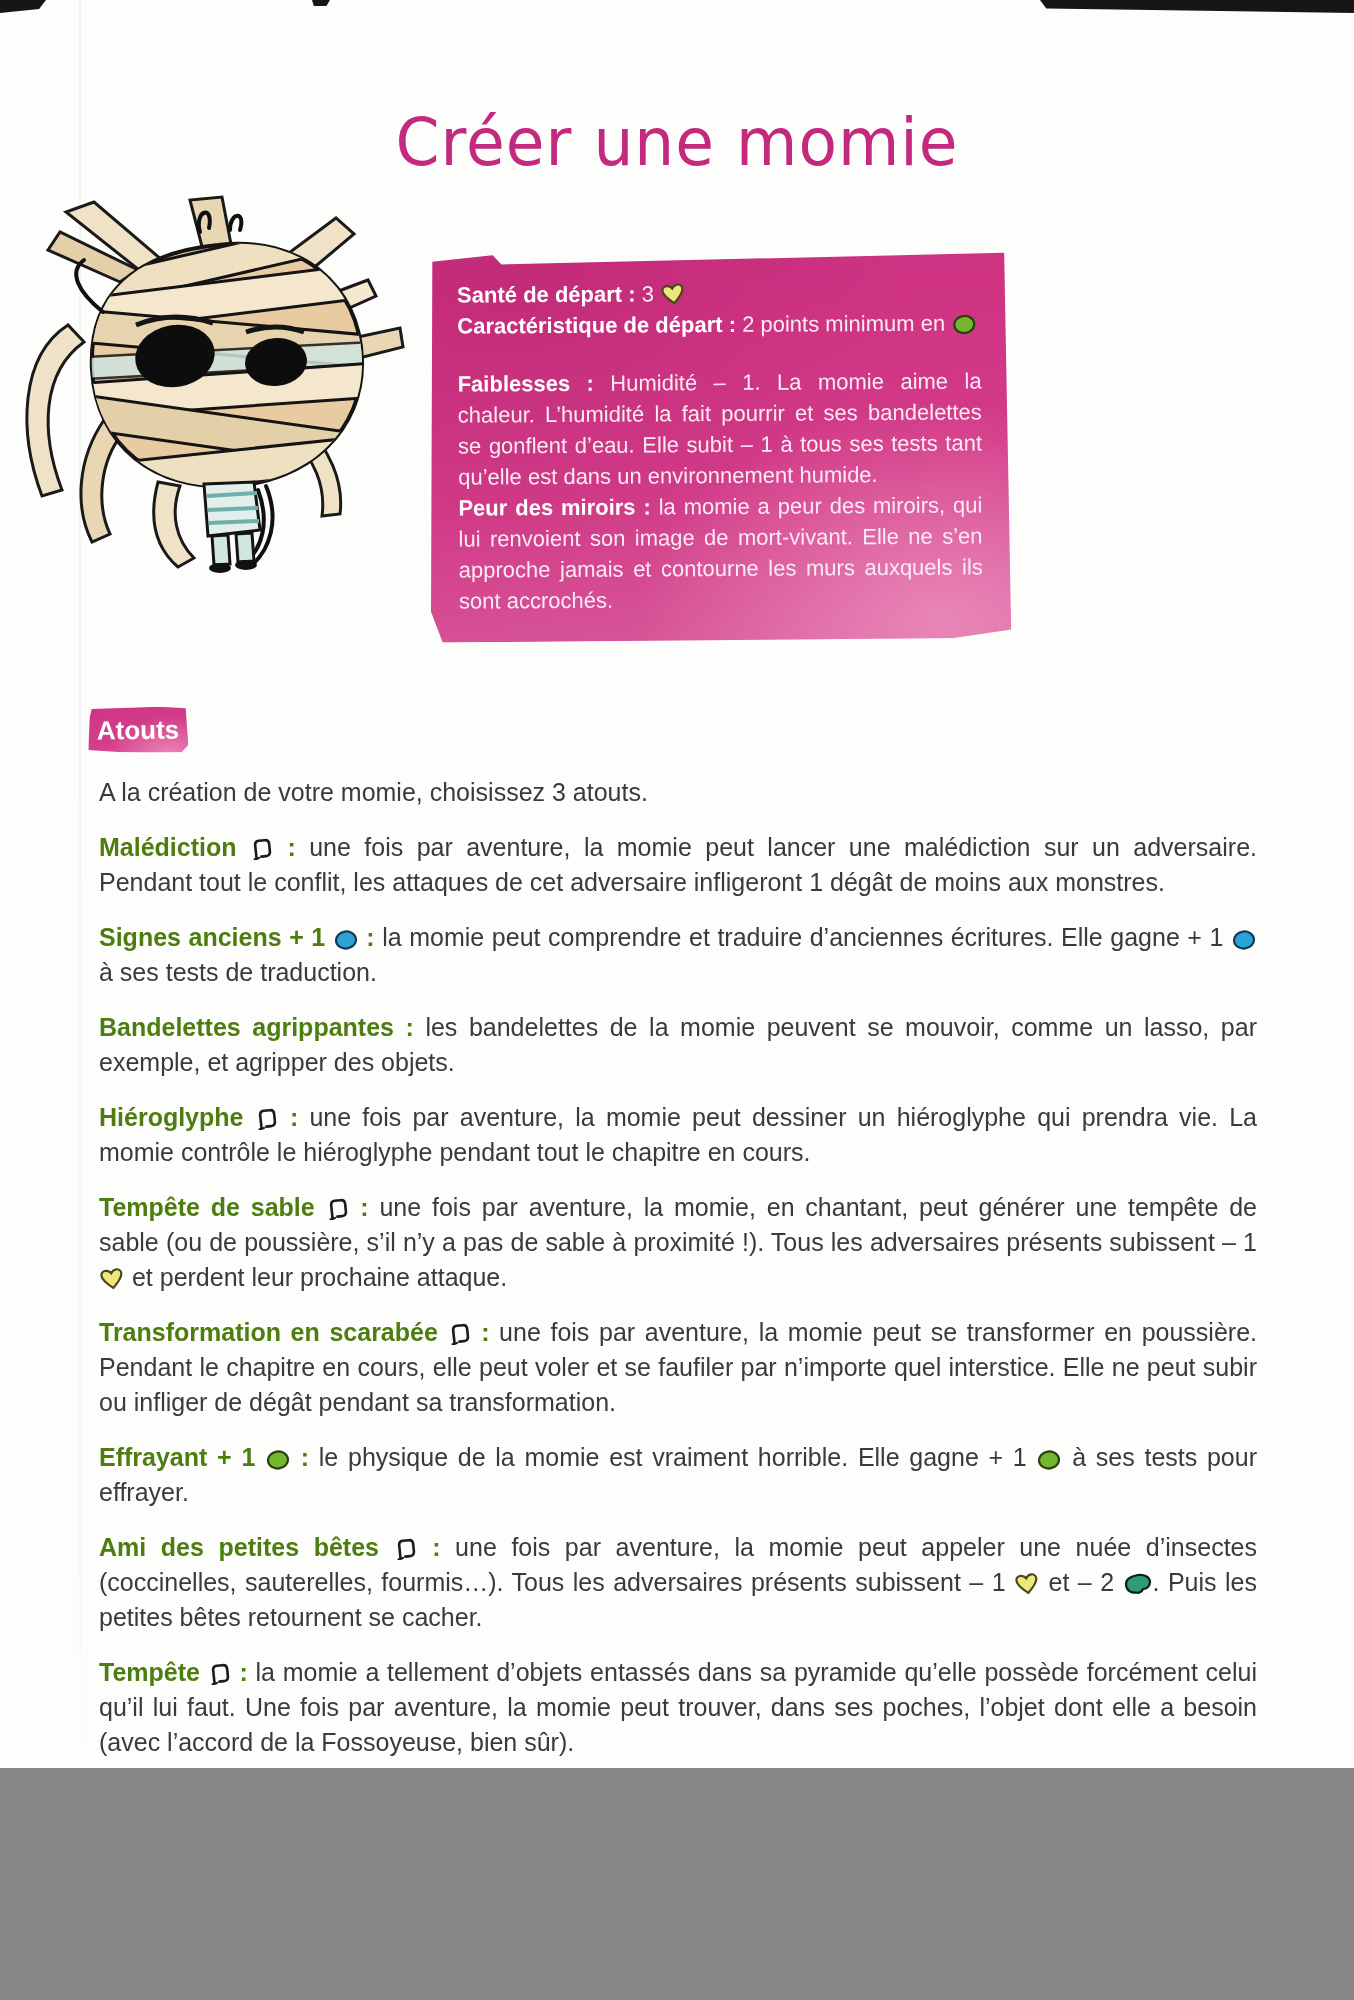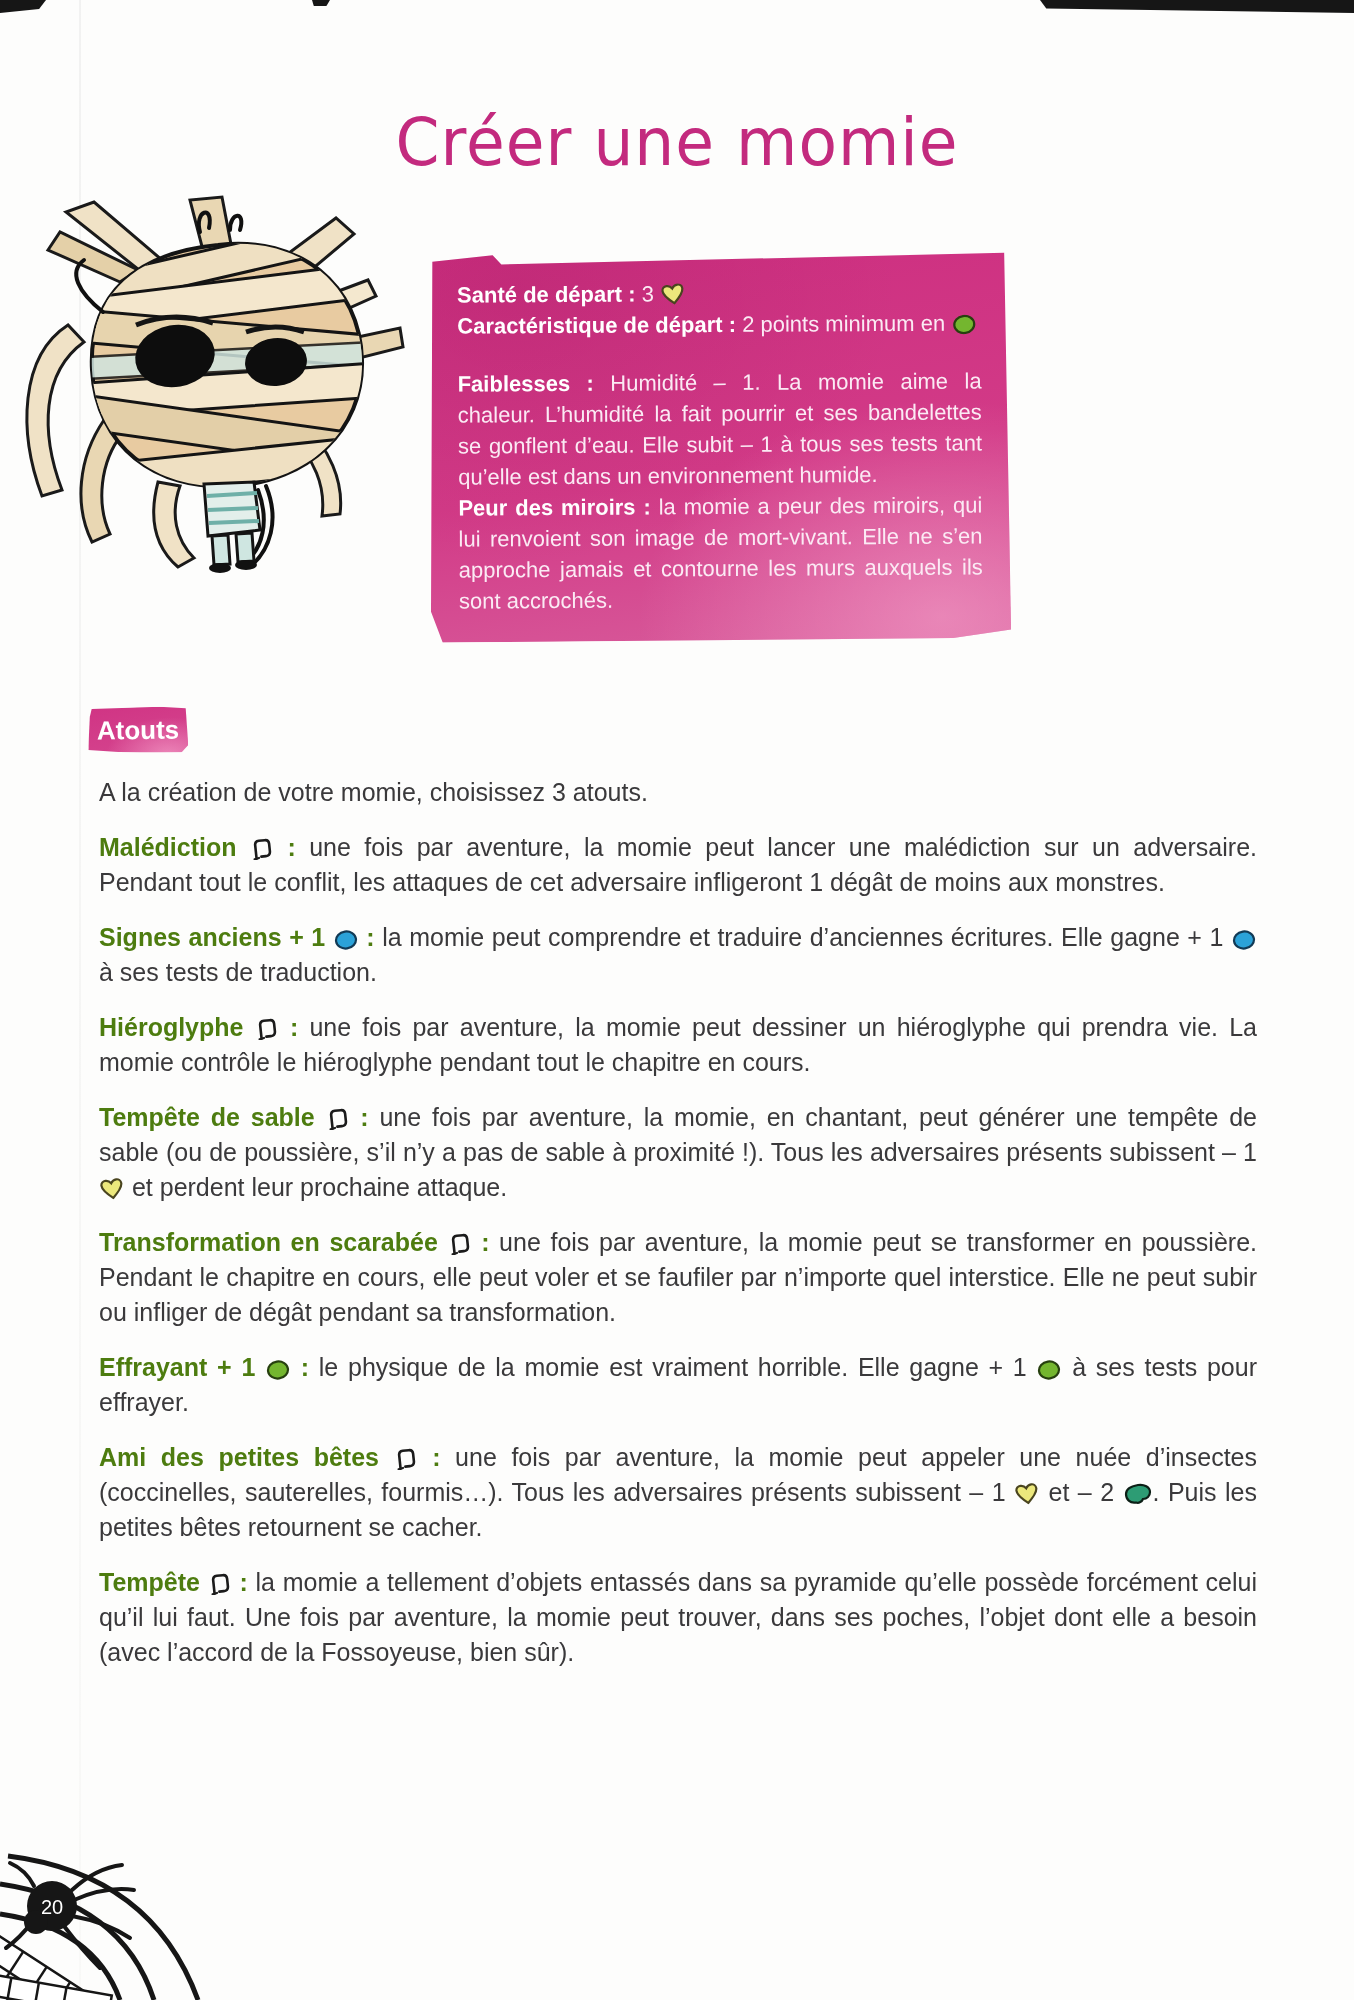--- a/index.html
+++ b/index.html
@@ -1,17 +1,17 @@
 <!DOCTYPE html>
 <html><head>
 <meta charset="utf-8">
 <style>
   html,body{margin:0;padding:0;background:#888;}
   .page{
-    position:relative; width:1354px; height:2000px; margin:0 auto;
+    position:relative; width:1354px; height:1768px; margin:0 auto;
     background:#fdfdfc; overflow:hidden;
     font-family:"Liberation Sans", sans-serif;
   }
   
   .mark{position:absolute;background:#161616;}
   .mark-tl{left:0;top:0;width:46px;height:13px;clip-path:polygon(0 0,100% 0,85% 70%,0 100%);}
   .mark-mid{left:312px;top:0;width:18px;height:6px;clip-path:polygon(0 0,100% 0,80% 100%,10% 100%);}
   .mark-tr{left:1040px;top:0;width:314px;height:13px;clip-path:polygon(0 0,100% 0,100% 100%,2% 65%);}
   .edge-line{position:absolute;left:79px;top:0;width:2px;height:100%;
     background:linear-gradient(#e4e4e4,#f4f4f2);opacity:.45;}
@@ -158,20 +158,21 @@
               <g transform="rotate(-6 11 12)">
                 <path d="M4.5 22 L4.5 8.5 Q4.5 4.5 8.5 4.5 L14.5 4.5 Q18.5 4.5 18.5 8.5 L18.5 16 Q18.5 20.5 14 20.5 L9.5 20.5" fill="none" stroke="#1b1b1b" stroke-width="2.6" stroke-linecap="round"></path>
                 <path d="M2.5 22.5 L7 21.6" stroke="#1b1b1b" stroke-width="2.2" stroke-linecap="round"></path>
               </g>
             </svg></span><strong> :</strong><span> une fois par aventure, la momie peut lancer une malédiction sur un adversaire. Pendant tout le conflit, les attaques de cet adversaire infligeront 1 dégât de moins aux monstres.</span></p>
         <p class="atout"><strong>Signes anciens + 1 </strong><span class="ic-wrap"><svg width="24" height="20" viewBox="0 0 24 20">
               <ellipse cx="12" cy="10" rx="10" ry="8.5" fill="#2ba2d8" stroke="#123a55" stroke-width="2.2" transform="rotate(-8 12 10)"></ellipse>
             </svg></span><strong> :</strong><span> la momie peut comprendre et traduire d’anciennes écritures. Elle gagne + 1 </span><span class="ic-wrap"><svg width="24" height="20" viewBox="0 0 24 20">
               <ellipse cx="12" cy="10" rx="10" ry="8.5" fill="#2ba2d8" stroke="#123a55" stroke-width="2.2" transform="rotate(-8 12 10)"></ellipse>
             </svg></span><span> à ses tests de traduction.</span></p>
+        <p class="atout"><strong>Bandelettes agrippantes :</strong><span> les bandelettes de la momie peuvent se mouvoir, comme un lasso, par exemple, et agripper des objets.</span></p>
         <p class="atout"><strong>Hiéroglyphe </strong><span class="ic-wrap"><svg width="22" height="24" viewBox="0 0 22 24">
               <g transform="rotate(-6 11 12)">
                 <path d="M4.5 22 L4.5 8.5 Q4.5 4.5 8.5 4.5 L14.5 4.5 Q18.5 4.5 18.5 8.5 L18.5 16 Q18.5 20.5 14 20.5 L9.5 20.5" fill="none" stroke="#1b1b1b" stroke-width="2.6" stroke-linecap="round"></path>
                 <path d="M2.5 22.5 L7 21.6" stroke="#1b1b1b" stroke-width="2.2" stroke-linecap="round"></path>
               </g>
             </svg></span><strong> :</strong><span> une fois par aventure, la momie peut dessiner un hiéroglyphe qui prendra vie. La momie contrôle le hiéroglyphe pendant tout le chapitre en cours.</span></p>
         <p class="atout"><strong>Tempête de sable </strong><span class="ic-wrap"><svg width="22" height="24" viewBox="0 0 22 24">
               <g transform="rotate(-6 11 12)">
                 <path d="M4.5 22 L4.5 8.5 Q4.5 4.5 8.5 4.5 L14.5 4.5 Q18.5 4.5 18.5 8.5 L18.5 16 Q18.5 20.5 14 20.5 L9.5 20.5" fill="none" stroke="#1b1b1b" stroke-width="2.6" stroke-linecap="round"></path>
                 <path d="M2.5 22.5 L7 21.6" stroke="#1b1b1b" stroke-width="2.2" stroke-linecap="round"></path>

